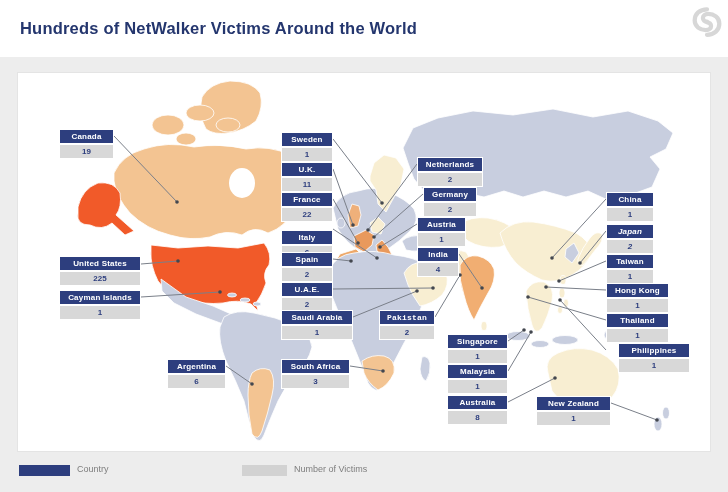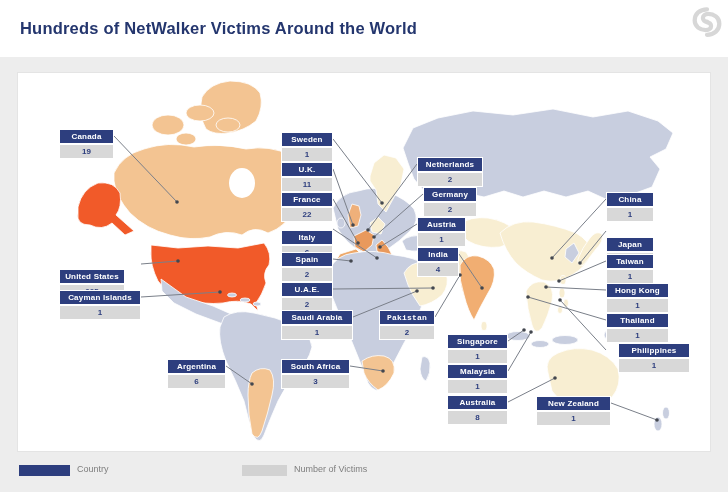--- a/index.html
+++ b/index.html
@@ -207,21 +207,21 @@
   <div class="sw sw-country"></div>
   <div class="legtxt lt1">Country</div>
   <div class="sw sw-victims"></div>
   <div class="legtxt lt2">Number of Victims</div>
 </div>
 
 <div class="lbl" style="left: 60px; top: 130px; width: 53px;">
     <div class="hd">Canada</div>
     <div class="vl">19</div>
   </div>
-<div class="lbl" style="left: 60px; top: 270px; width: 64px; border-radius: 14px;">
+<div class="lbl" style="left: 60px; top: 257px; width: 80px; border-radius: 14px;">
     <div class="hd">United States</div>
     <div class="vl">225</div>
   </div>
 <div class="lbl" style="left: 60px; top: 291px; width: 80px;">
     <div class="hd">Cayman Islands</div>
     <div class="vl">1</div>
   </div>
 <div class="lbl" style="left: 168px; top: 360px; width: 57px; border-radius: 13px;">
     <div class="hd">Argentina</div>
     <div class="vl">6</div>
@@ -291,21 +291,21 @@
     <div class="vl">8</div>
   </div>
 <div class="lbl" style="left: 537px; top: 397px; width: 73px;">
     <div class="hd">New Zealand</div>
     <div class="vl">1</div>
   </div>
 <div class="lbl" style="left: 607px; top: 193px; width: 46px;">
     <div class="hd">China</div>
     <div class="vl">1</div>
   </div>
-<div class="lbl" style="left: 607px; top: 238px; width: 46px;">
+<div class="lbl" style="left: 607px; top: 225px; width: 46px; font-style: italic;">
     <div class="hd">Japan</div>
     <div class="vl">2</div>
   </div>
 <div class="lbl" style="left: 607px; top: 255px; width: 46px;">
     <div class="hd">Taiwan</div>
     <div class="vl">1</div>
   </div>
 <div class="lbl" style="left: 607px; top: 284px; width: 61px;">
     <div class="hd">Hong Kong</div>
     <div class="vl">1</div>

